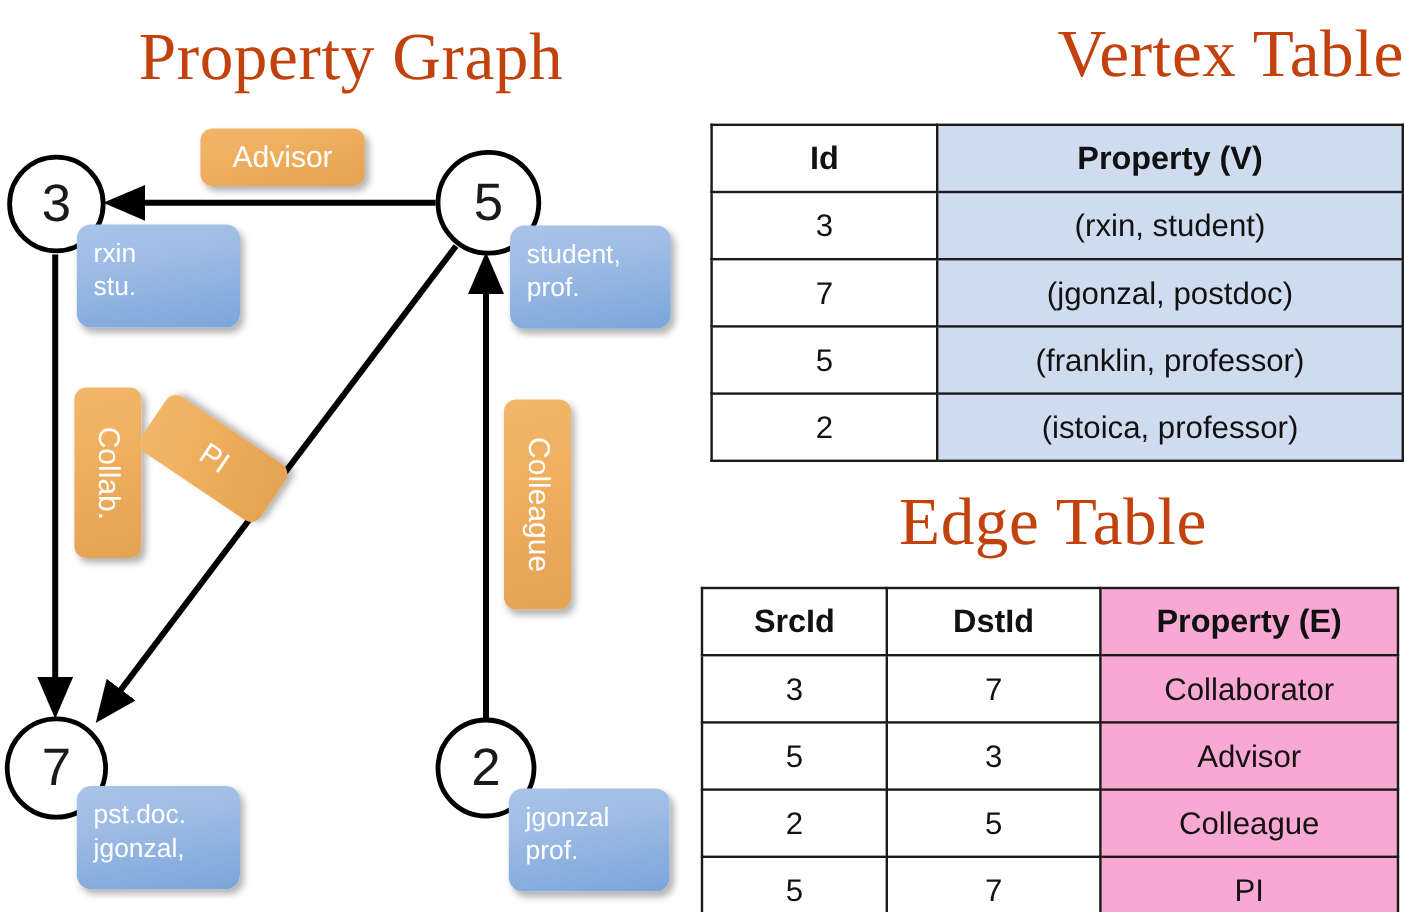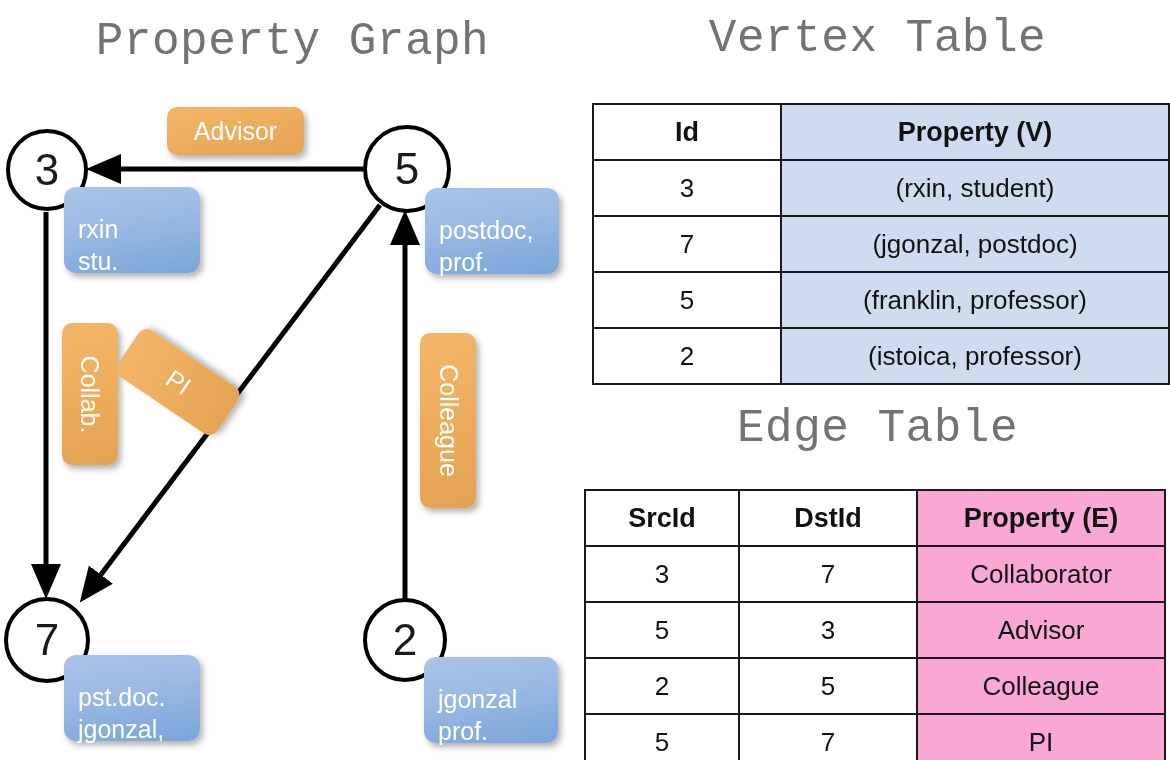--- a/index.html
+++ b/index.html
@@ -12,29 +12,29 @@
     height: 760px;
     position: relative;
     overflow: hidden;
     font-family: "Liberation Sans", sans-serif;
     color: #000;
   }
 
   
   .title {
     position: absolute;
-    font-family: Liberation Mono, monospace;
+    font-family: Liberation Serif, serif;
     font-weight: 300;
-    font-size: 46px;
+    font-size: 56px;
     letter-spacing: 0.5px;
-    color: #737373;
+    color: #c2410c;
     white-space: nowrap;
   }
   #title-property-graph { left: 0; top: 16px; width: 585px; text-align: center; }
-  #title-vertex-table   { left: 585px; top: 13px; width: 585px; text-align: center; }
+  #title-vertex-table   { left: 585px; top: 13px; width: 585px; text-align: right; }
   #title-edge-table     { left: 585px; top: 403px; width: 585px; text-align: center; }
 
   
   #graph-panel {
     position: absolute;
     left: 0; top: 0;
     width: 585px; height: 760px;
   }
   #graph-edges {
     position: absolute;
@@ -56,25 +56,25 @@
     font-family: "Liberation Sans", sans-serif;
     color: #1a1a1a;
     z-index: 3;
   }
 
   .prop-box {
     position: absolute;
     border-radius: 12px;
     box-sizing: border-box;
     color: #ffffff;
-    font-size: 25px;
+    font-size: 22px;
     font-family: "Liberation Sans", sans-serif;
     font-weight: 400;
     line-height: 1.28;
-    padding: 26px 0 0 14px;
+    padding: 10px 0 0 14px;
     z-index: 4;
     box-shadow: 3px 4px 6px rgba(0,0,0,0.30);
     background: linear-gradient(170deg, #a9c4e8 0%, #9dbbe4 38%, #7aa5da 100%);
   }
 
   .edge-label {
     position: absolute;
     border-radius: 10px;
     box-sizing: border-box;
     color: #ffffff;
@@ -160,21 +160,21 @@
   <div class="node" style="left:363px; top:598px; width:84px; height:84px;">
     <span>2</span>
   </div>
 
   <div class="prop-box" style="left:64px; top:187px; width:136px; height:86px;">
     <div>rxin</div>
     <div>stu.</div>
   </div>
 
   <div class="prop-box" style="left:425px; top:188px; width:134px; height:86px;">
-    <div>postdoc,</div>
+    <div>student,</div>
     <div>prof.</div>
   </div>
 
   <div class="prop-box" style="left:64px; top:655px; width:136px; height:86px;">
     <div>pst.doc.</div>
     <div>jgonzal,</div>
   </div>
 
   <div class="prop-box" style="left:424px; top:657px; width:134px; height:86px;">
     <div>jgonzal</div>

